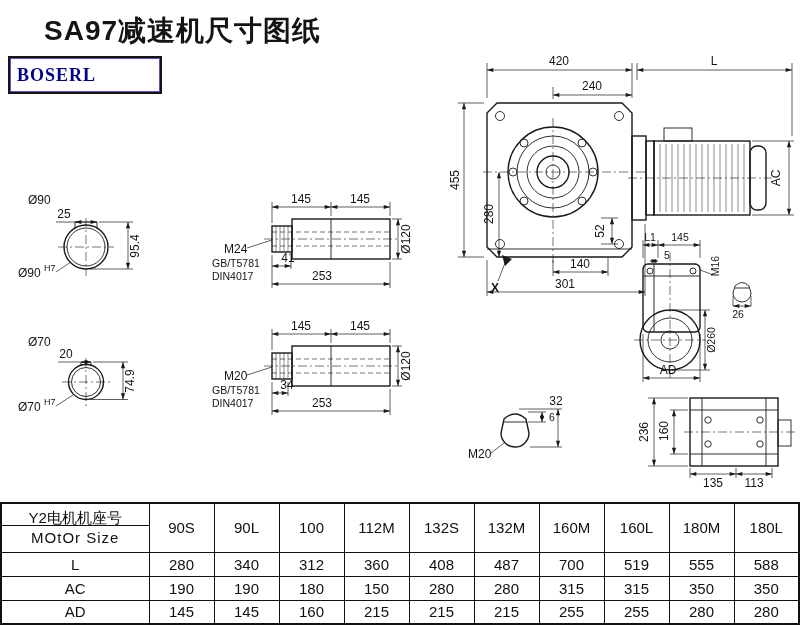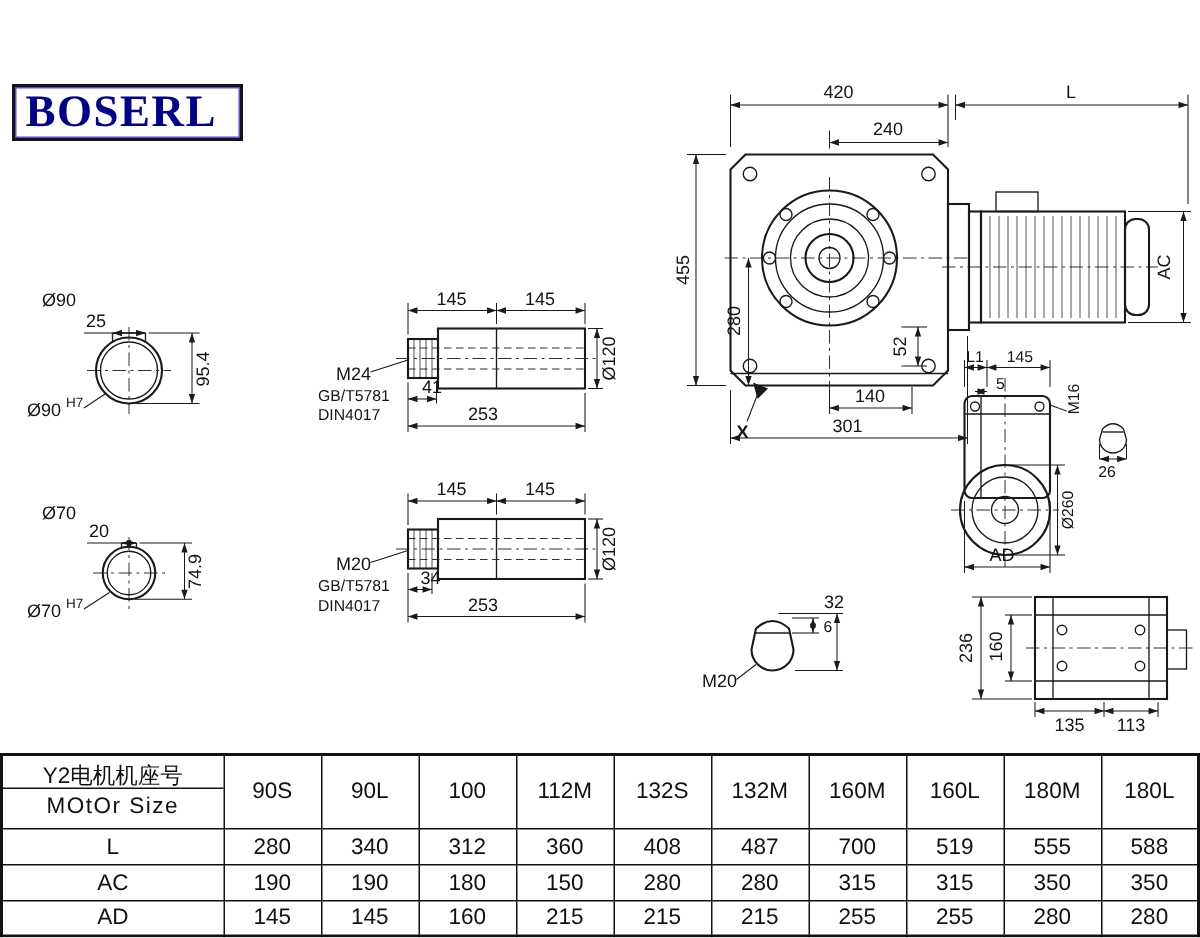--- a/index.html
+++ b/index.html
@@ -1,21 +1,21 @@
 <!DOCTYPE html>
 <html><head>
 <meta charset="utf-8">
 <style>
   *{margin:0;padding:0;box-sizing:border-box}
   html,body{background:#fff}
   body{font-family:"Liberation Sans",sans-serif;color:#111}
   .page{position:relative;width:800px;height:625px;background:#fff;overflow:hidden}
   .title{position:absolute;left:44px;top:12px;font-size:28px;font-weight:bold;letter-spacing:1px;color:#141414}
   .logo{position:absolute;left:8px;top:56px;width:154px;height:38px;border:2px solid #141414;box-shadow:inset 0 0 0 1px #5a4fcf;display:flex;align-items:center;padding-left:7px;background:#fff}
-  .logo span{font-family:"Liberation Serif",serif;font-size:30px;font-weight:bold;color:#00008b;letter-spacing:1px}
+  .logo span{font-family:"Liberation Serif",serif;font-size:18px;font-weight:bold;color:#00008b;letter-spacing:1px}
   svg.drawing{position:absolute;left:0;top:0}
   svg text{font-family:"Liberation Sans",sans-serif;fill:#141414}
   .t{font-size:12px}
   .ts{font-size:10.5px}
   .sup{font-size:9px}
   .o{stroke:#1a1a1a;fill:none;stroke-width:1.4}
   .o2{stroke:#1a1a1a;fill:none;stroke-width:0.9}
   .e{stroke:#1a1a1a;stroke-width:0.7;fill:none}
   .d{stroke:#1a1a1a;stroke-width:0.7;fill:none;marker-start:url(#ar);marker-end:url(#ar)}
   .c{stroke:#1a1a1a;stroke-width:0.6;fill:none;stroke-dasharray:9 3 2 3}
@@ -28,20 +28,21 @@
   tr.drow{height:24px}
   th.fcell{padding:0}
   .hdr-cn{border-bottom:1.5px solid #111;height:20px;line-height:24px;font-size:15px}
   .hdr-en{height:23px;line-height:23px;font-size:15px;letter-spacing:1px}
 </style>
 </head>
 <body>
 
 <div class="page">
 
+  <div class="title">SA97减速机尺寸图纸</div>
   <div class="logo">
     <span>BOSERL</span>
   </div>
 
   <svg class="drawing" width="800" height="500" viewBox="0 0 800 500">
     <defs>
       <marker id="ar" viewBox="0 0 10 10" refX="9.5" refY="5" markerWidth="10" markerHeight="10" orient="auto-start-reverse">
         <path d="M0.5,2 L9.5,5 L0.5,8 Z" fill="#1a1a1a"></path>
       </marker>
     </defs>

